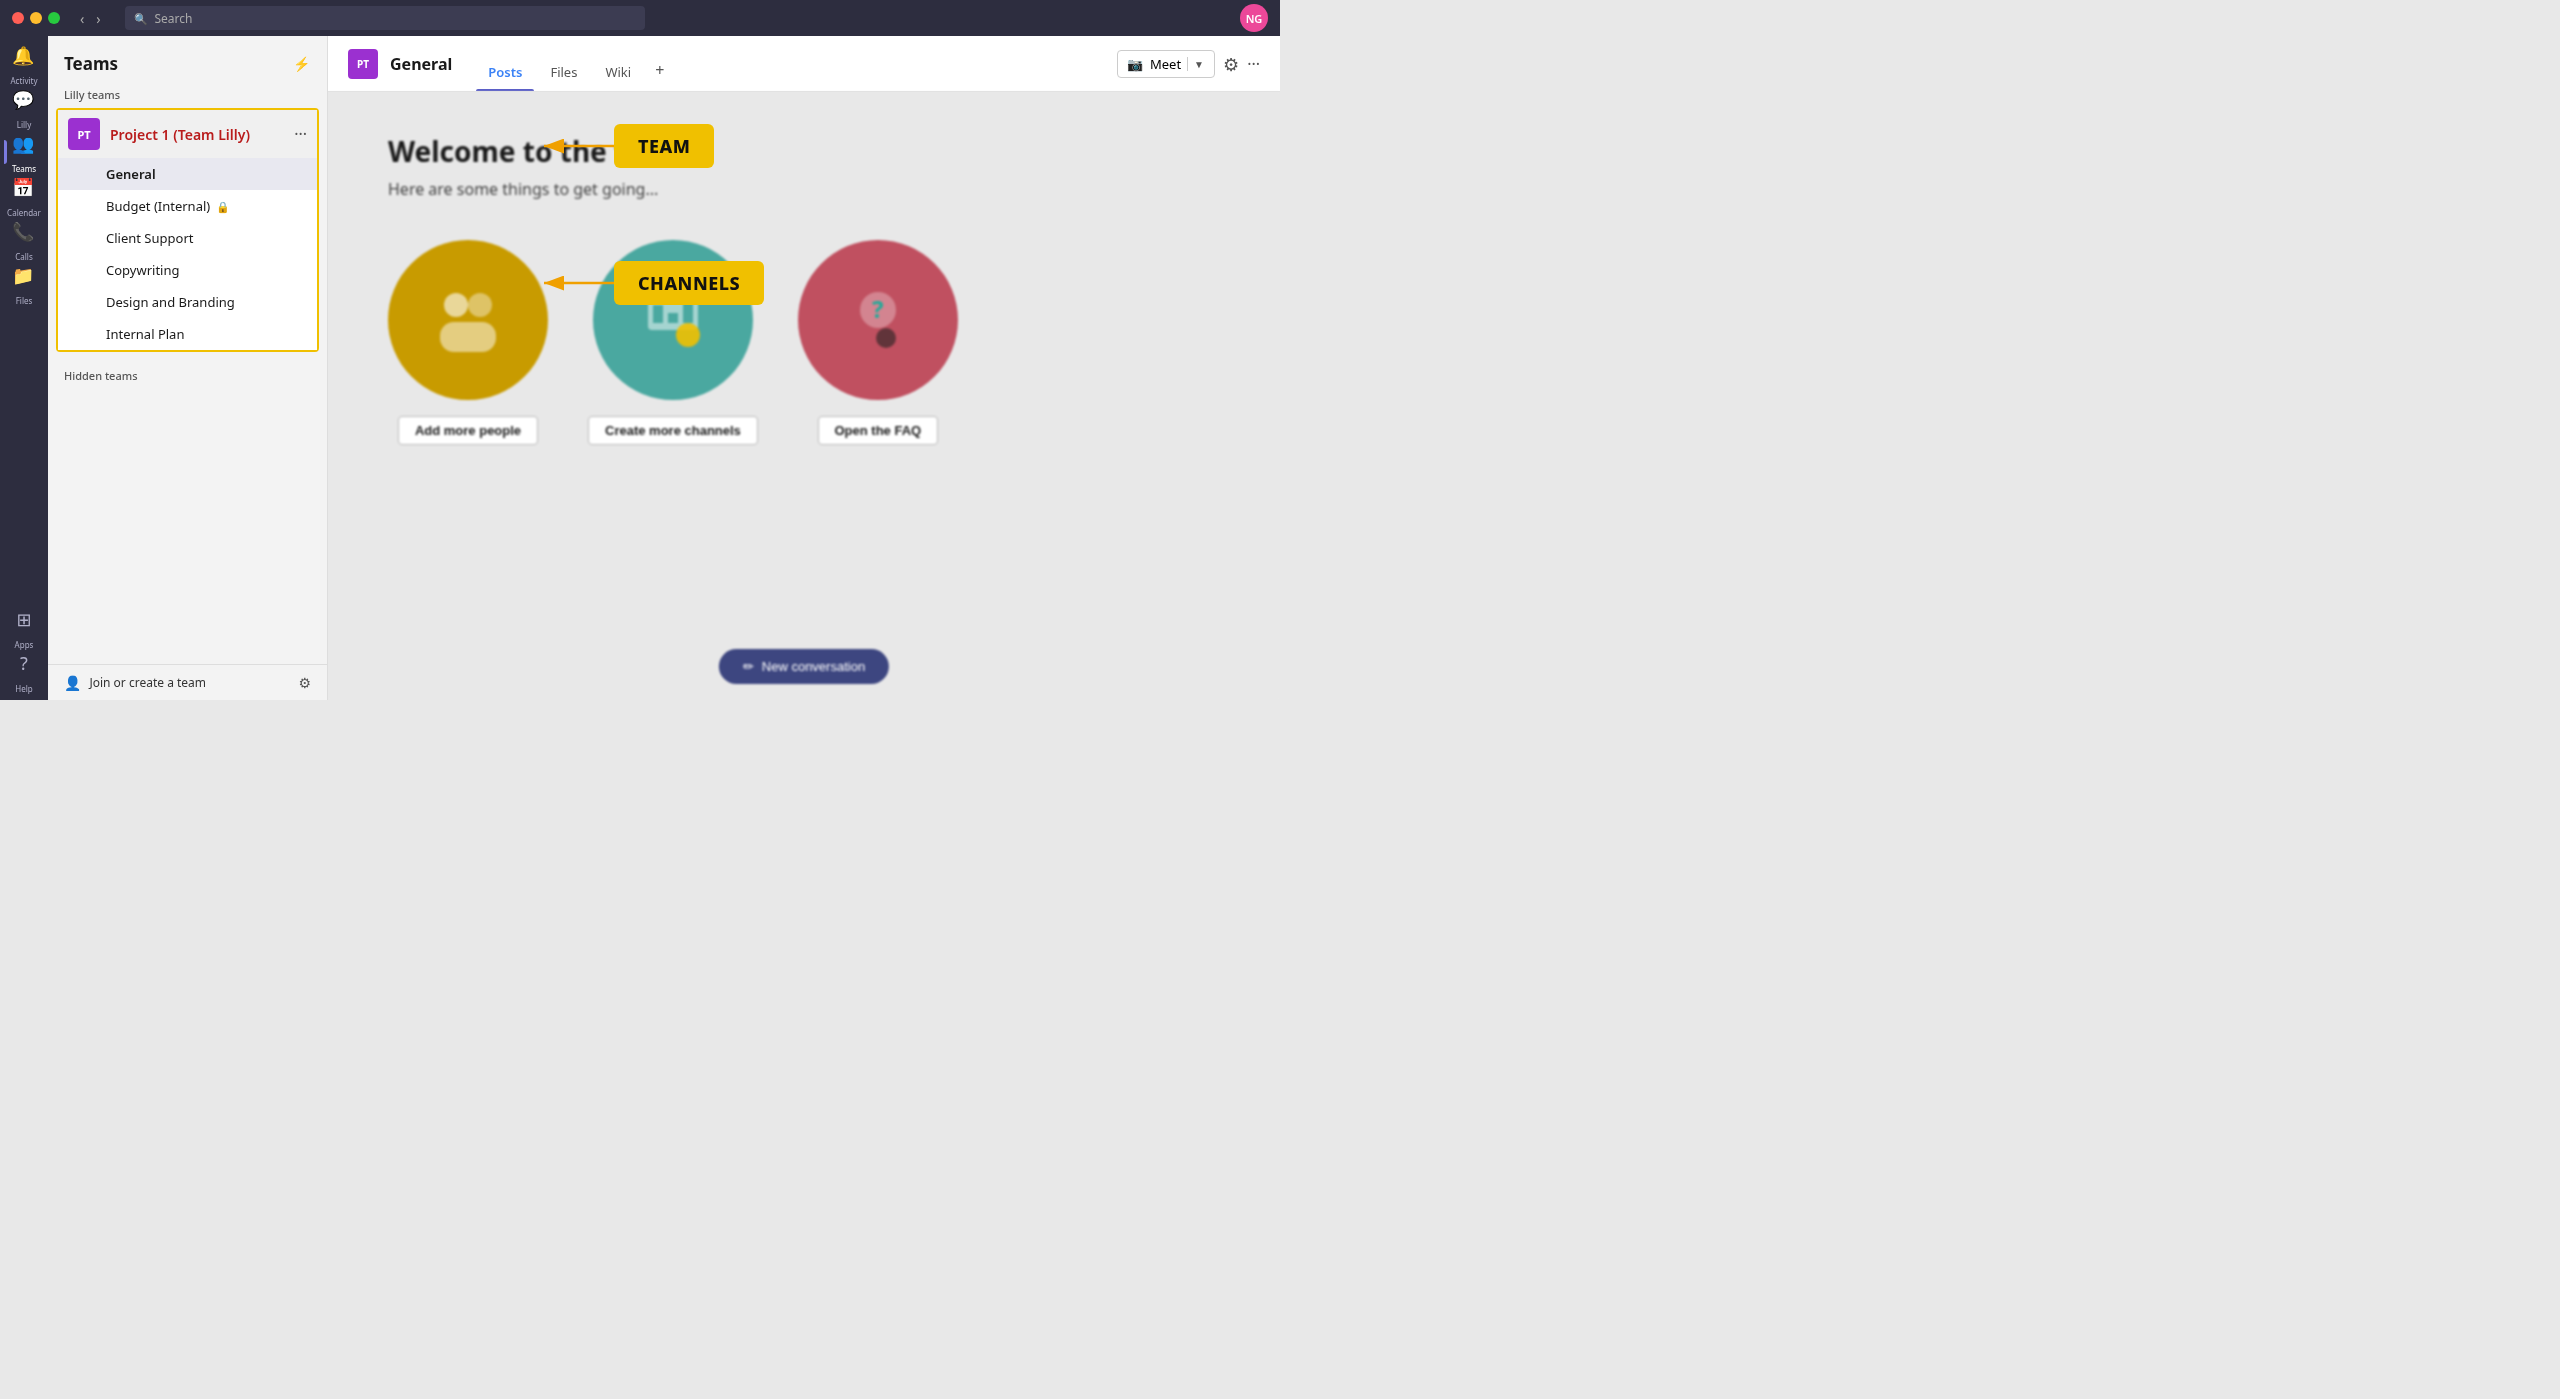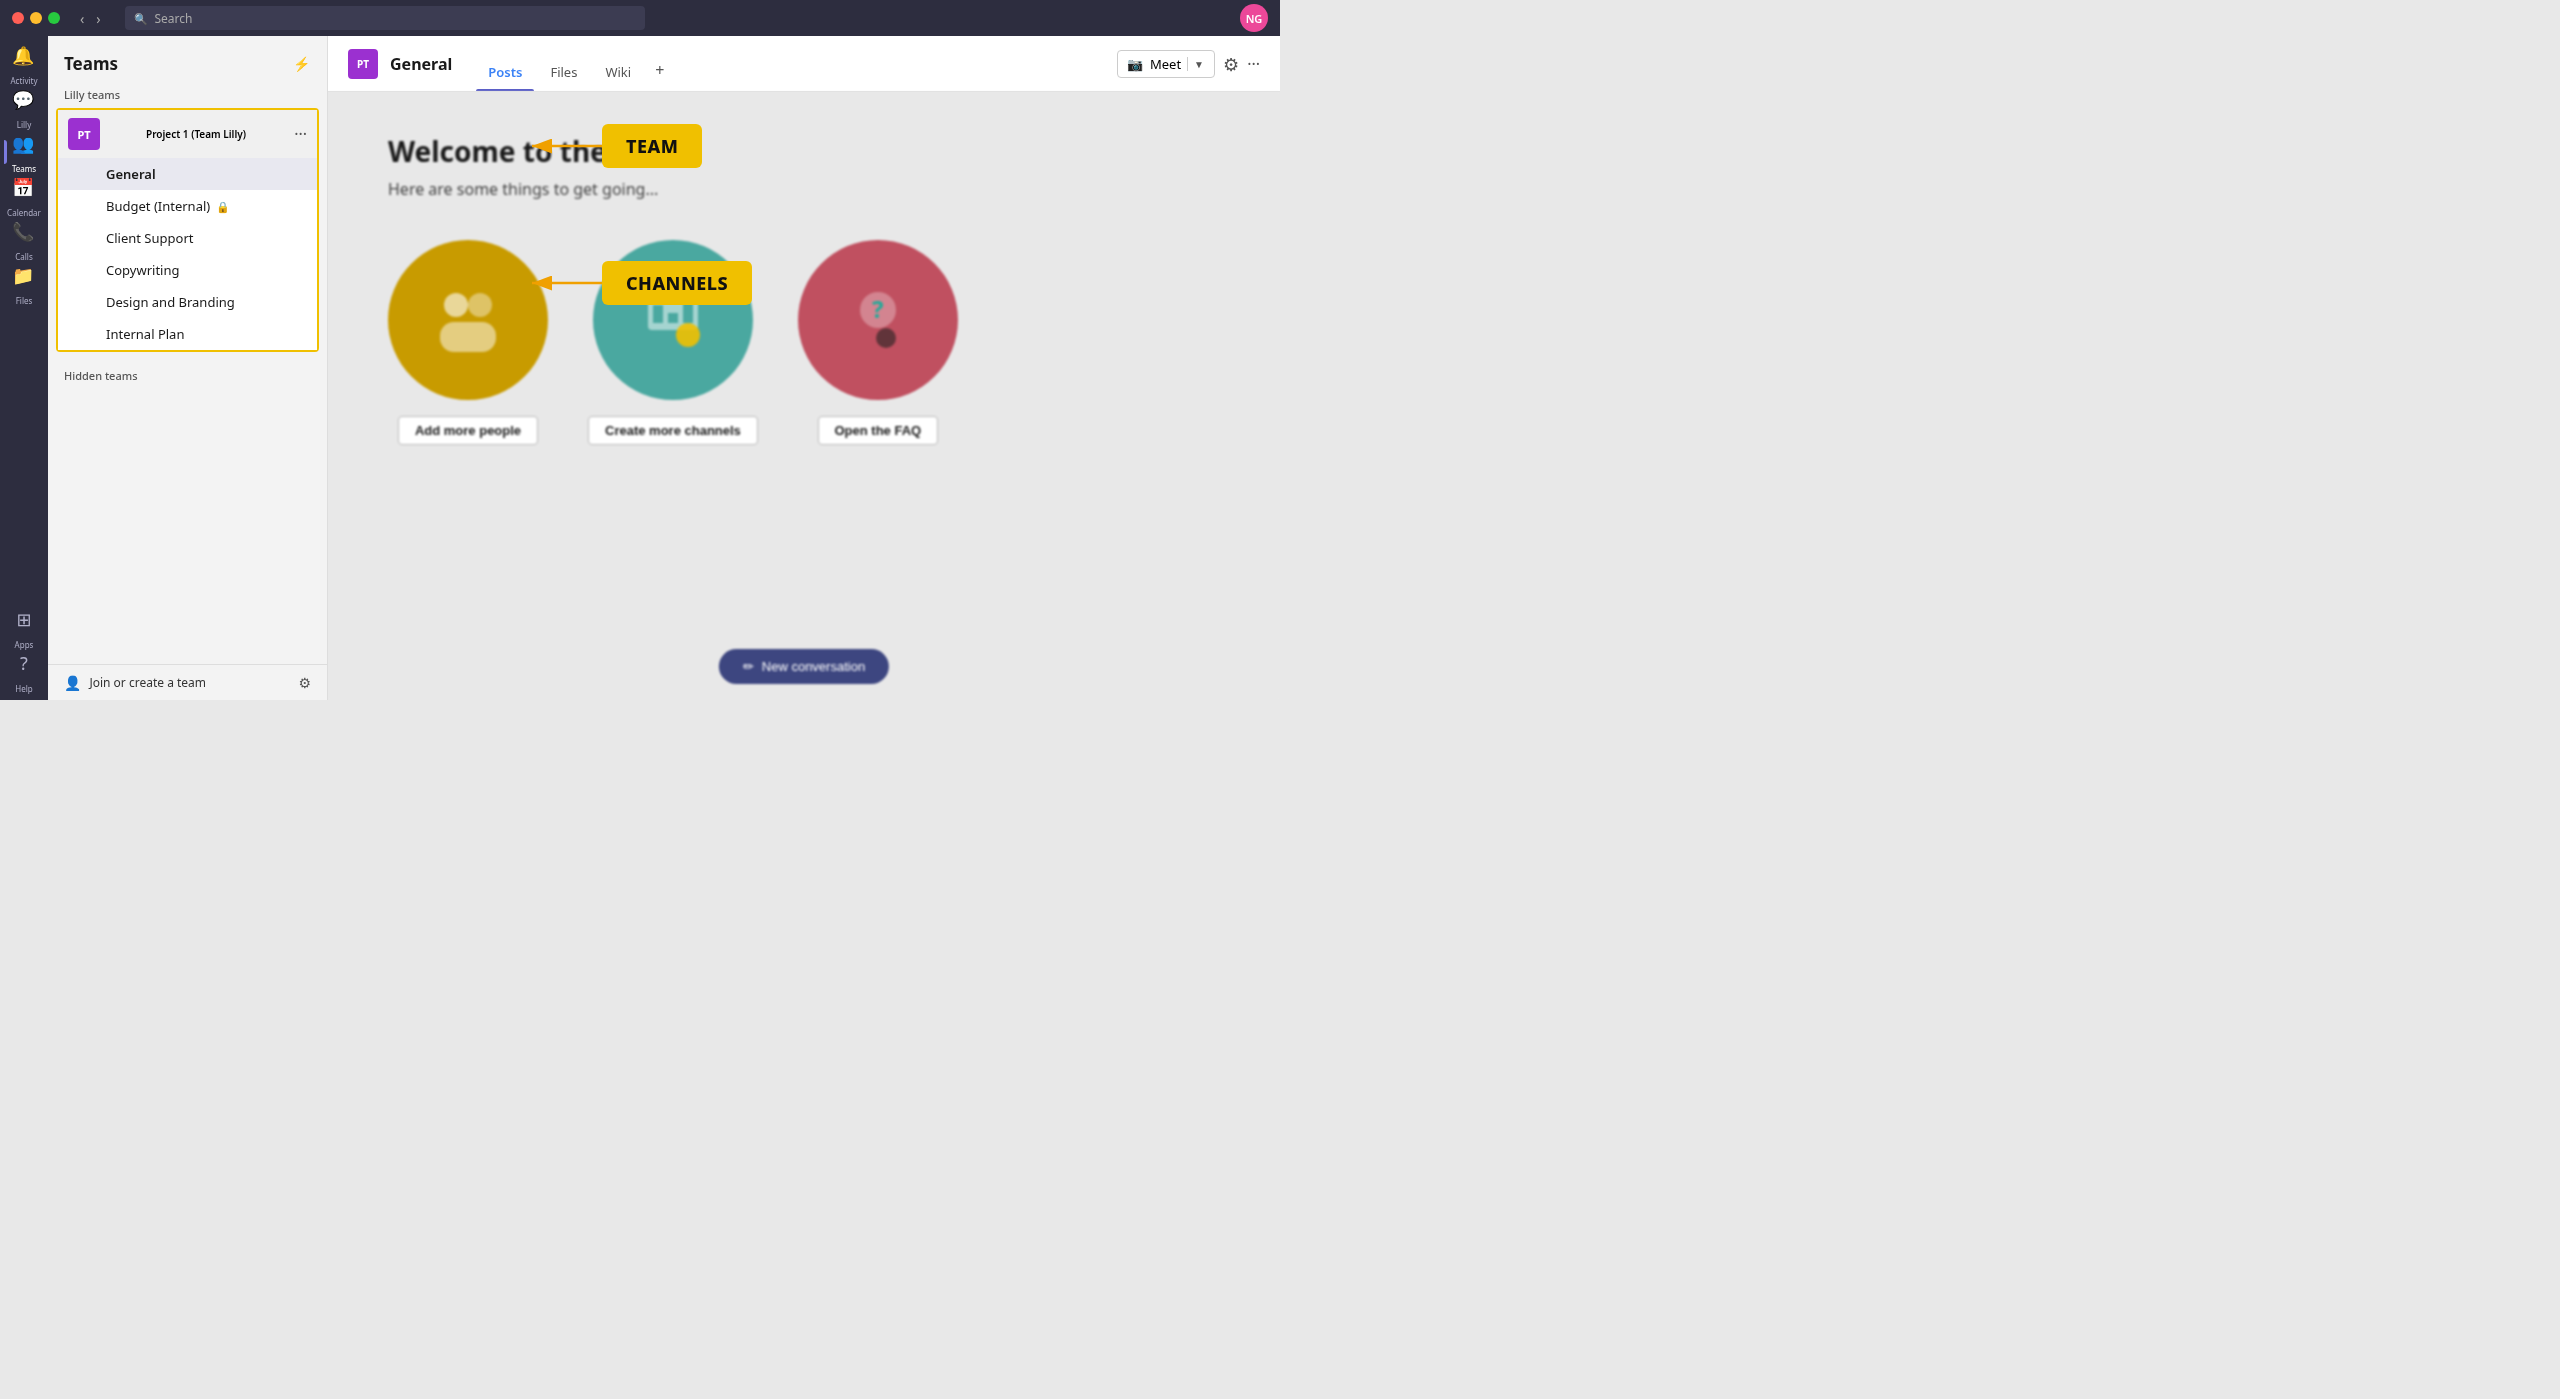--- a/index.html
+++ b/index.html
@@ -193,25 +193,24 @@
       background: #9b30d0;
       color: white;
       font-size: 11px;
       font-weight: 700;
       display: flex;
       align-items: center;
       justify-content: center;
       flex-shrink: 0;
     }
     .team-name {
-      font-size: 10px;
+      font-size: 14px;
       font-weight: 600;
-      color: #000000;
+      color: #b91c1c;
       flex: 1;
-      margin-left: 36px;
     }
     .team-more {
       color: #555;
       font-size: 16px;
       cursor: pointer;
     }
 
     
     .channel-list {
       background: white;
@@ -419,21 +418,21 @@
       cursor: pointer;
       display: flex;
       align-items: center;
       gap: 8px;
     }
 
     
     .annotation-layer {
       position: absolute;
       top: 0;
-      left: 4px;
+      left: 16px;
       width: 100%;
       height: 100%;
       pointer-events: none;
       z-index: 100;
     }
     .annotation-box-yellow {
       background: #f0c000;
       color: #111;
       font-weight: 800;
       font-size: 18px;

